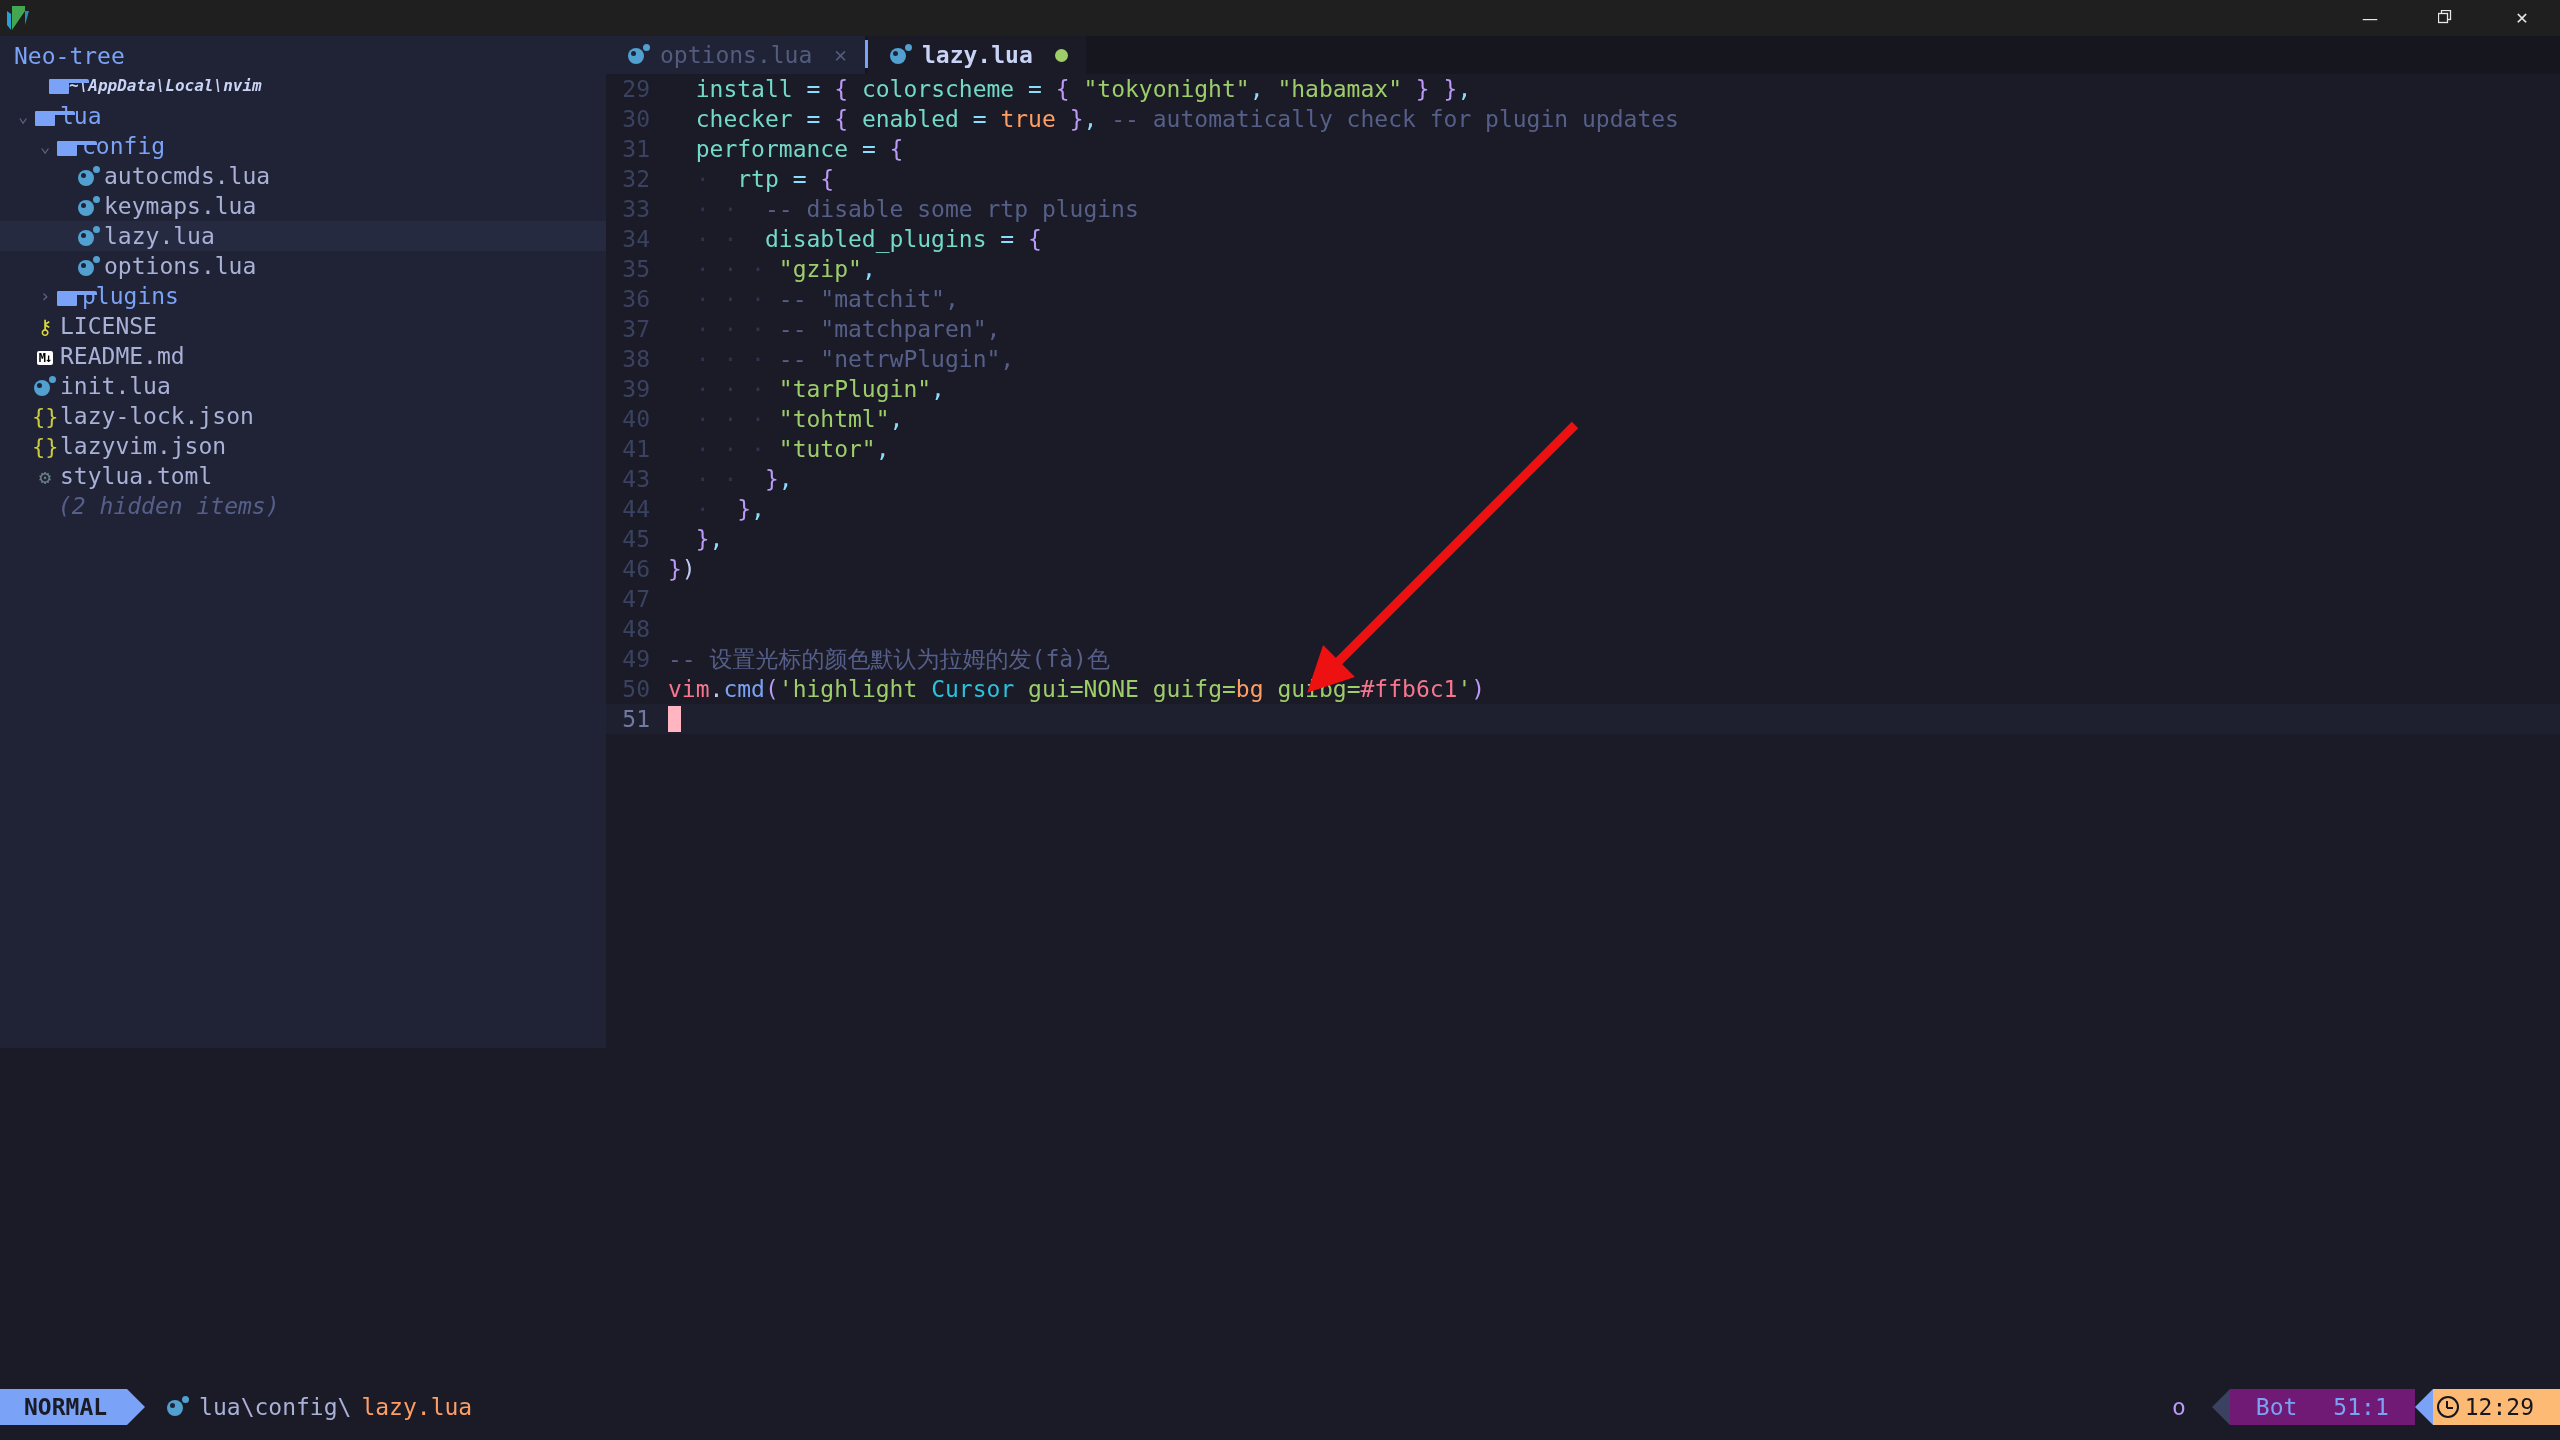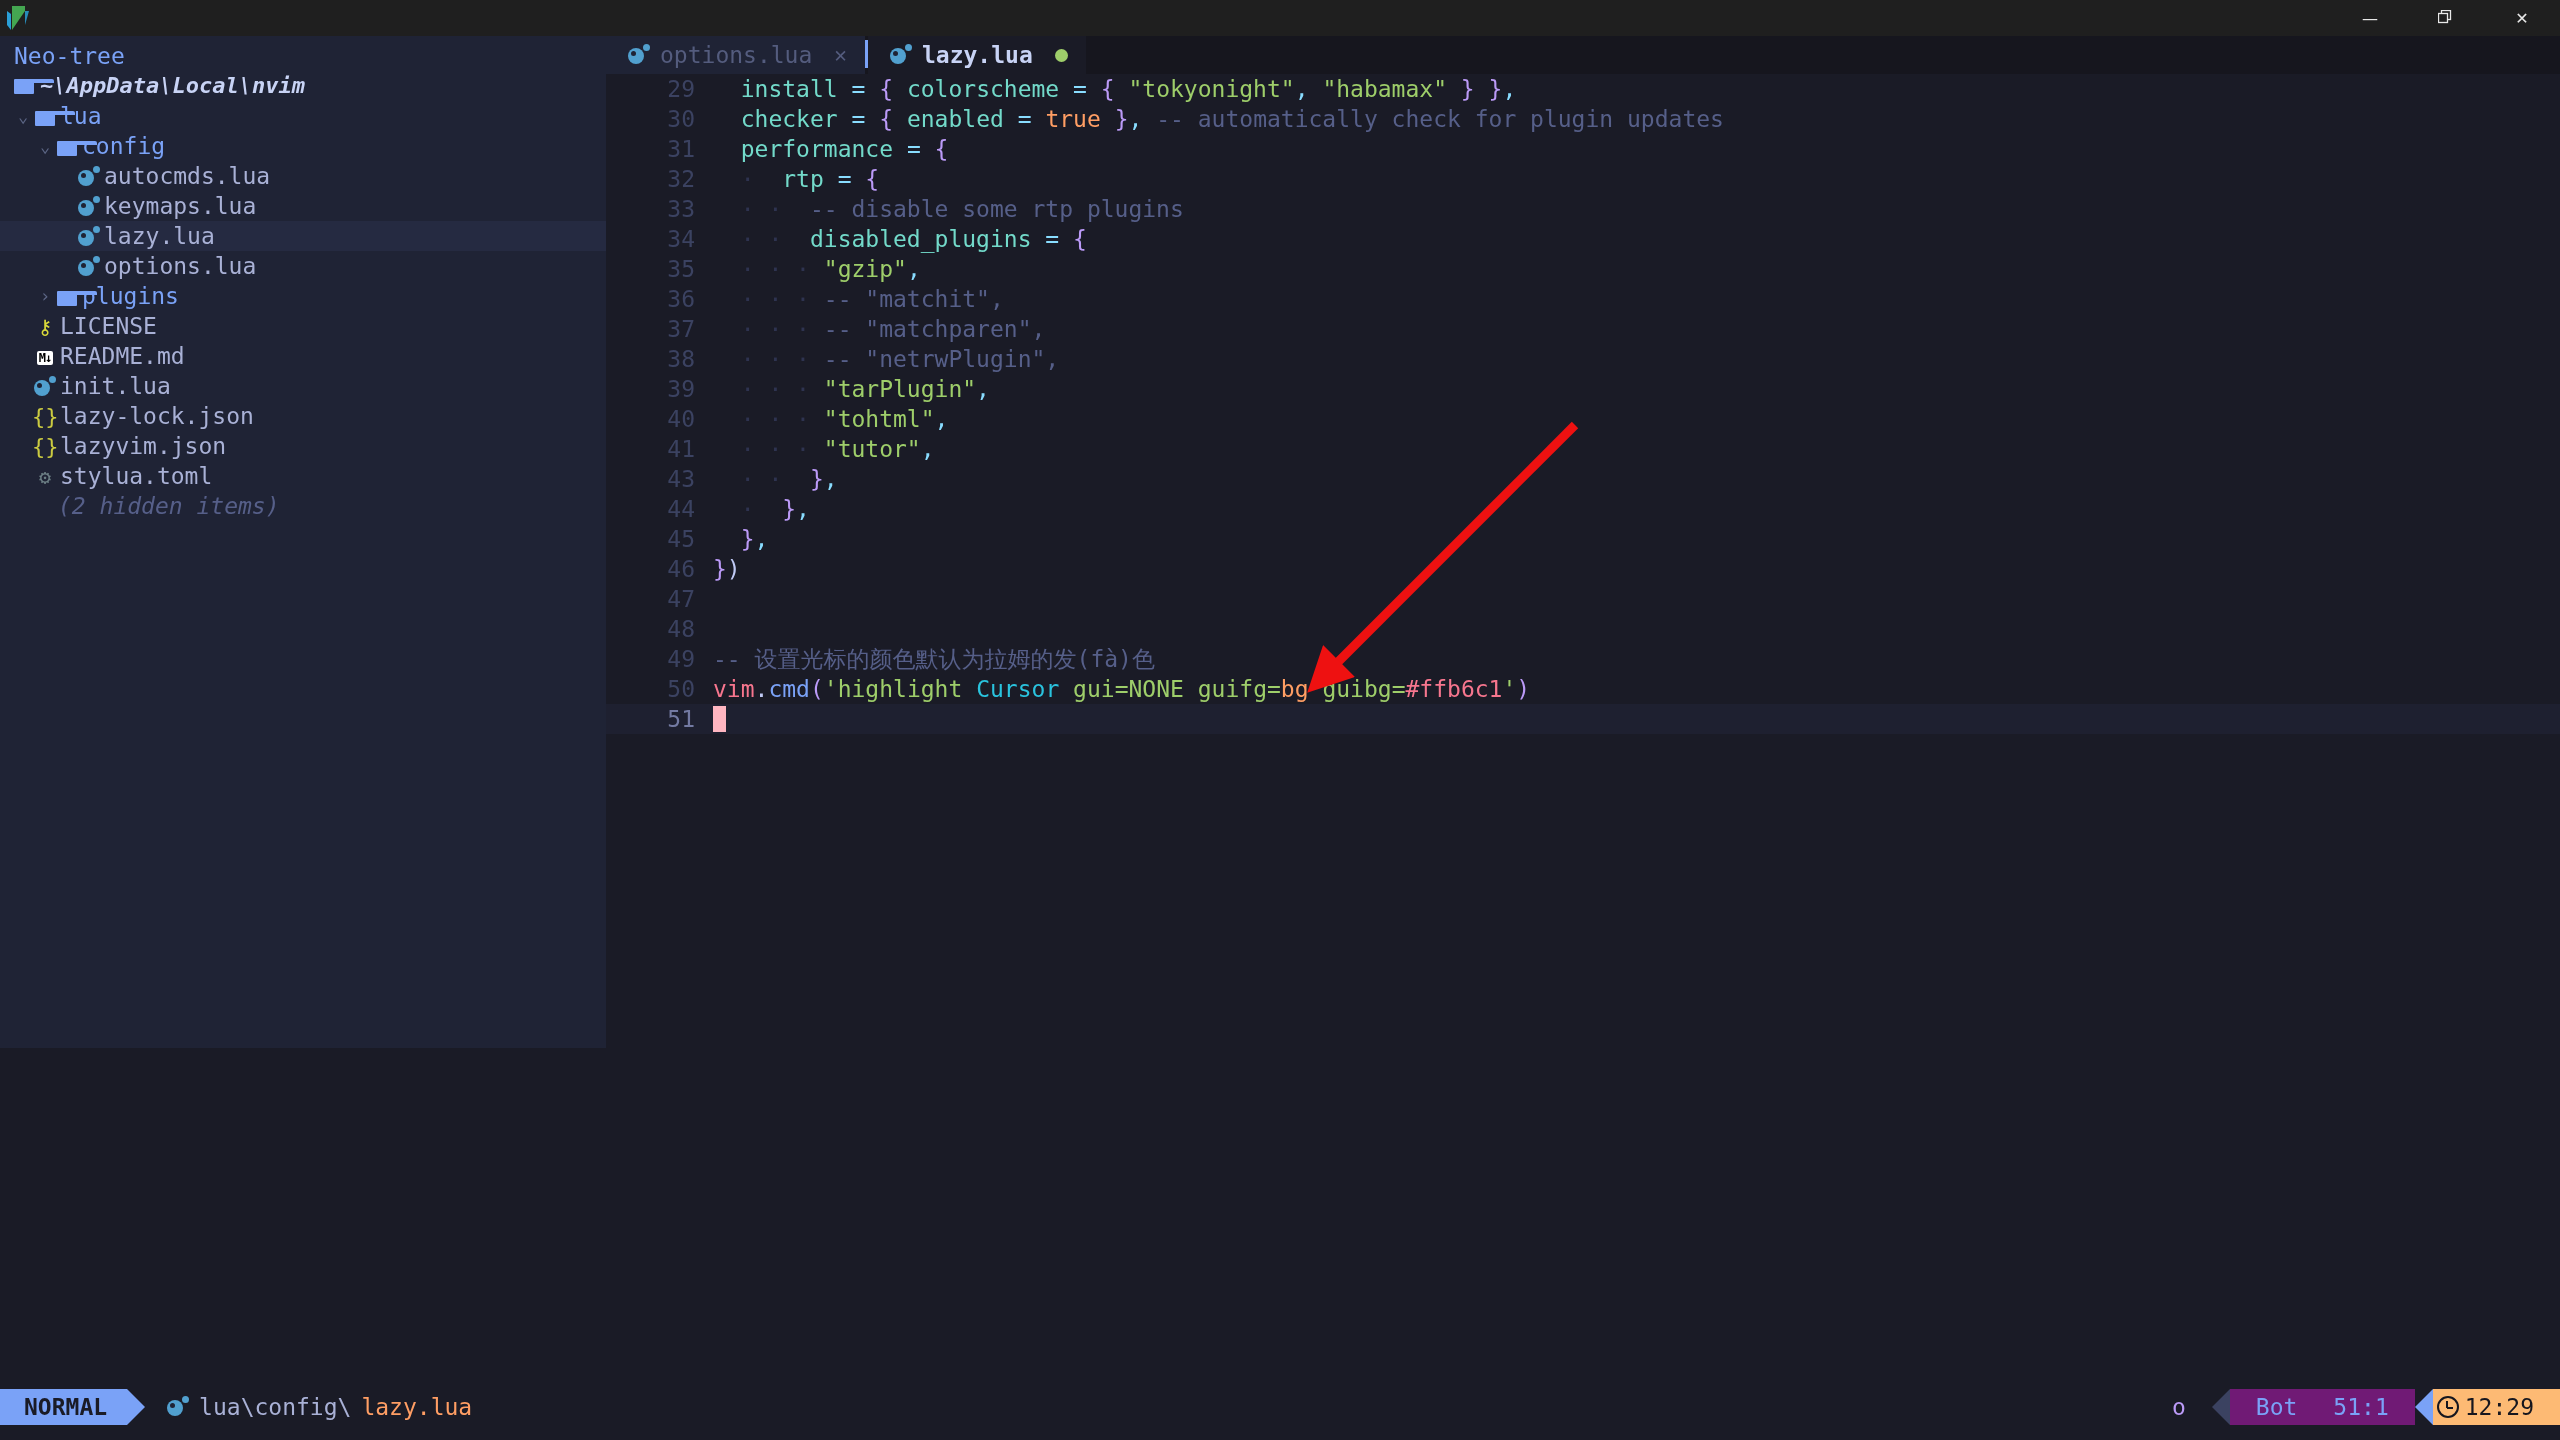--- a/index.html
+++ b/index.html
@@ -25,23 +25,23 @@
   
   .sidebar {
     position: absolute; top: 36px; left: 0; width: 606px; height: 1012px;
     background: #1f2335;
   }
   .nt-title {
     color: #7aa2f7; font-size: 23px; line-height: 30px;
     padding: 5px 0 0 14px; letter-spacing: 0px;
   }
   .nt-root {
-    color: #c8d3f5; font-size: 22px; line-height: 30px;
+    color: #c8d3f5; font-size: 16px; line-height: 30px;
     font-style: italic; font-weight: bold;
-    padding-left: 14px; display: flex; align-items: center; gap: 6px;
+    padding-left: 14px; display: flex; align-items: center;  margin-left: 35px;
   }
   .nt-row {
     height: 30px; display: flex; align-items: center;
     font-size: 23px; color: #a9b1d6; white-space: nowrap;
     position: relative;
   }
   .nt-row.sel { background: #252a41; }
   .nt-chev { color: #5c6685; width: 18px; display:inline-block; text-align:center; font-size:17px;}
   .nt-ico { width: 26px; display:inline-block; text-align:center; margin-right: 2px; }
   .nt-dir { color: #7aa2f7; }
@@ -86,21 +86,21 @@
     display:flex; align-items:center; gap:10px;
     padding: 0 18px 0 22px; font-size: 23px; color:#545c7e; background:#1f2335;
   }
   .tab.active { background:#1a1b26; color:#c8d3f5; font-weight:bold; }
   .tab .x { color:#545c7e; font-size:21px; margin-left:12px; }
   .tab-sep { width:3px; background:#7aa2f7; margin: 4px 0 6px 0; }
   .dot-mod { width:13px; height:13px; border-radius:50%; background:#9ece6a; margin-left:12px; }
   .tab-rest { flex:1; background:#16161e; }
 
   .code { position:relative; font-size: 23px; line-height: 30px; }
-  .cl { height:30px; display:flex; white-space:pre;padding-left:45px; }
+  .cl { height:30px; display:flex; white-space:pre; }
   .cl.cur { background:#1e2030; }
   .ln {
     width: 62px; text-align:right; padding-right: 18px;
     color:#3b4261; flex:none;
   }
   .ln.act { color:#737aa2; }
   .src { color:#c0caf5; }
   .fn   { color:#7aa2f7; }
   .str  { color:#9ece6a; }
   .num  { color:#ff9e64; }

